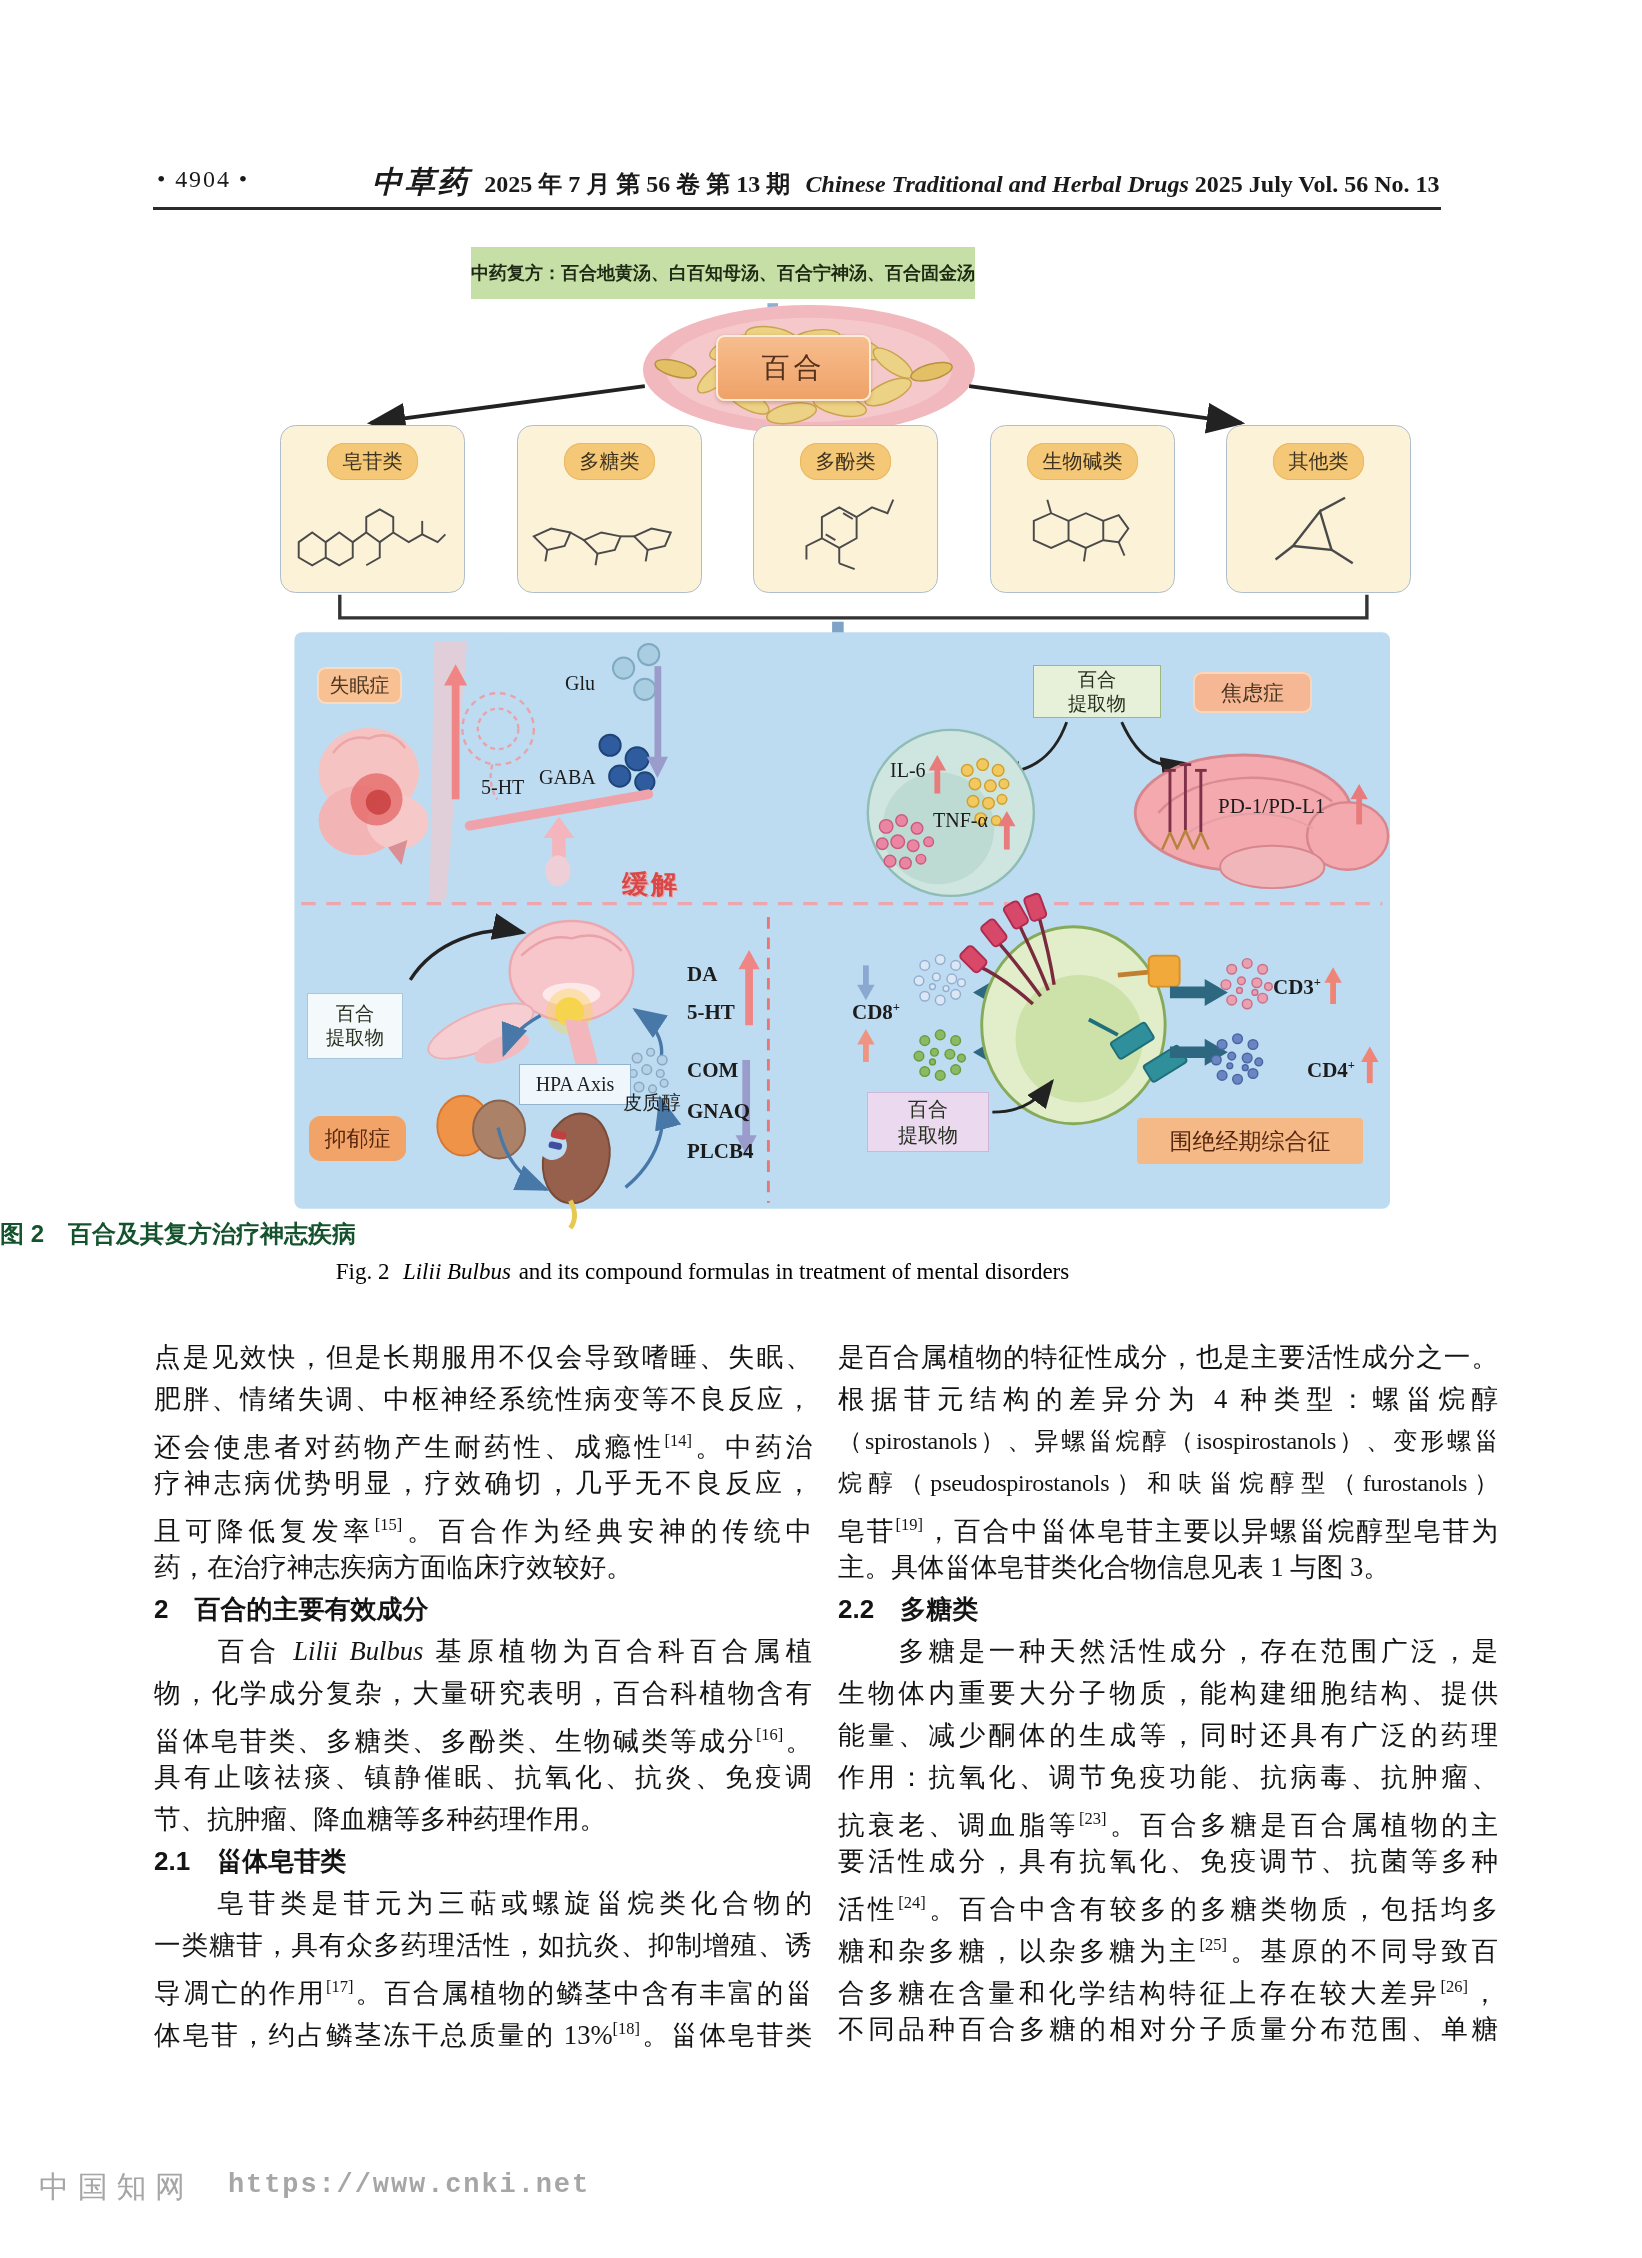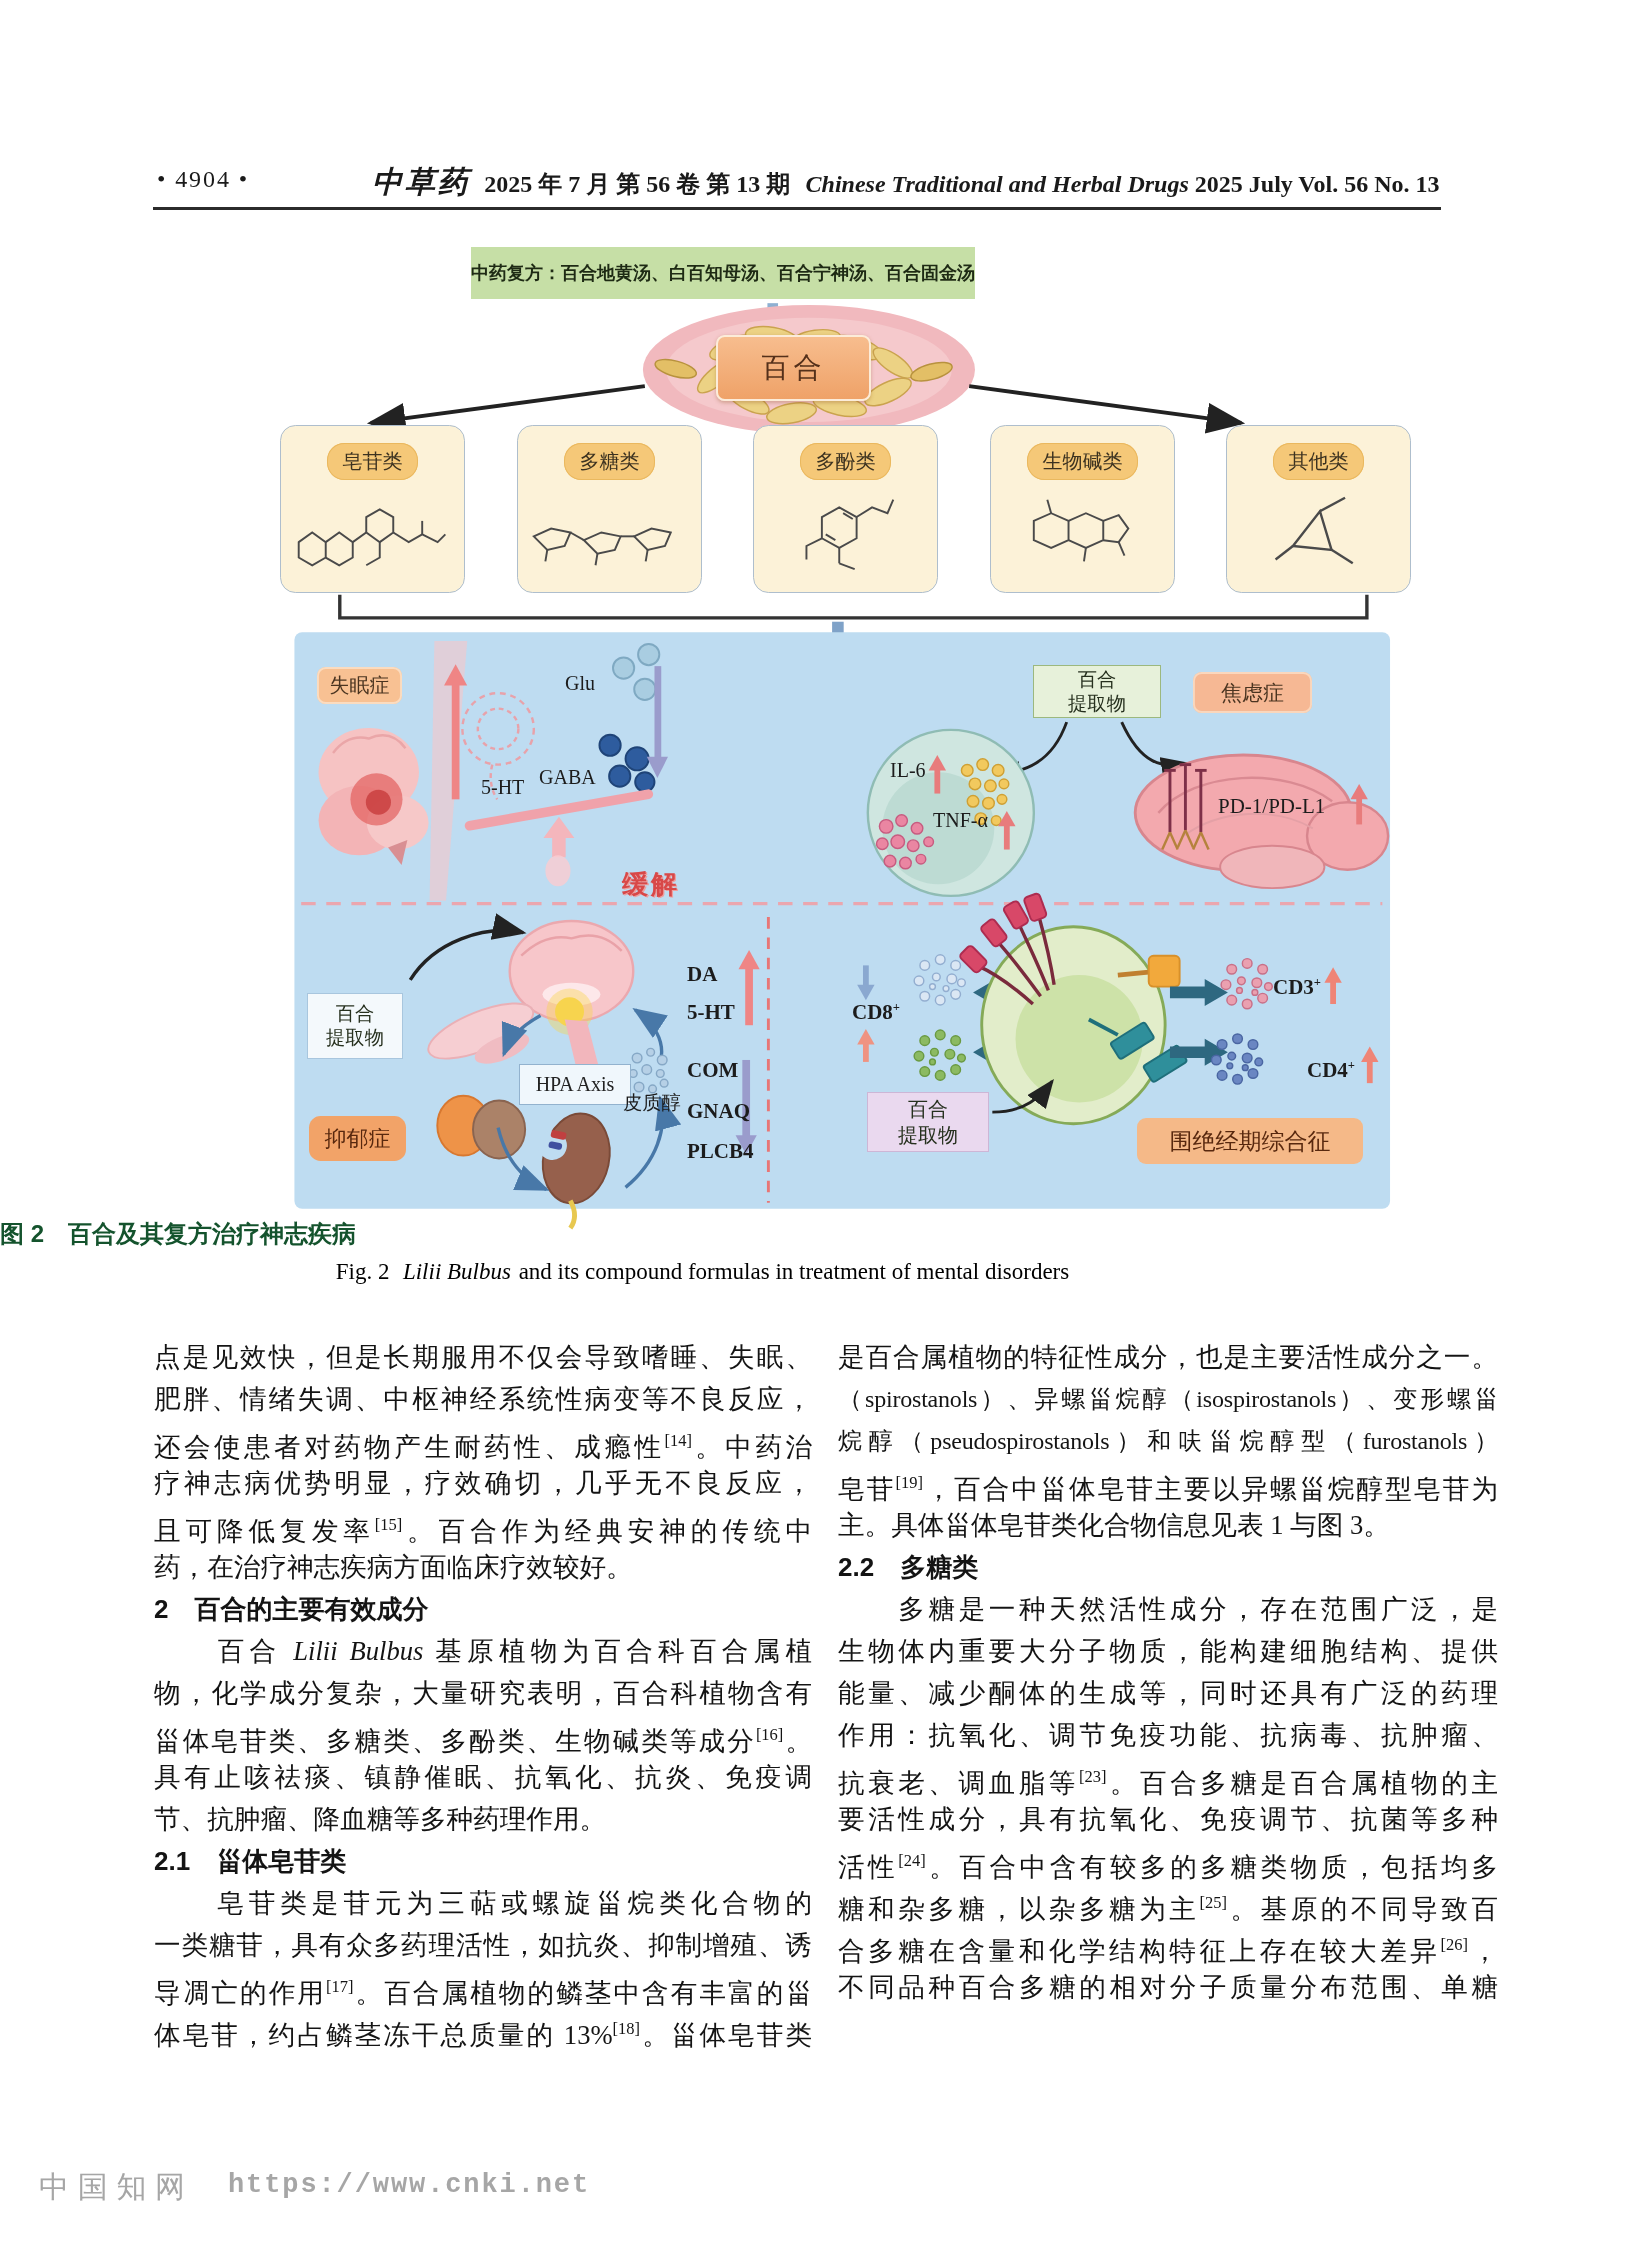--- a/index.html
+++ b/index.html
@@ -23,21 +23,21 @@
       display:flex;align-items:center;justify-content:center;font-size:28px;color:#54301a;letter-spacing:3.9px;}
   .card{position:absolute;top:425px;width:183px;height:166px;background:#fcf2d8;border:1.9px solid #aebecd;
       border-radius:15.4px;z-index:3;display:flex;flex-direction:column;align-items:center;}
   .pill{margin-top:17.4px;background:#f5c878;border-radius:17.4px;padding:4.8px 15.4px;font-size:20px;color:#3c3220;
       box-shadow:inset 0 0 0 1px #eab85e;}
   .card svg{margin-top:5.8px;}
   .tagbox{border-radius:8.7px;display:flex;align-items:center;justify-content:center;}
   #insomnia-box{left:317px;top:667px;width:85px;height:37px;background:#f8c193;font-size:20px;color:#4a3420;box-shadow:inset 0 0 0 1.9px #fbdcc0;}
   #anxiety-box{left:1193px;top:672px;width:119px;height:41px;background:#f6b894;font-size:21px;color:#4a3420;box-shadow:inset 0 0 0 1.9px #fad7bd;}
   #depress-box{left:309px;top:1116px;width:97px;height:45px;background:#f2a368;font-size:22px;color:#58280e;border-radius:11.6px;}
-  #meno-box{left:1137px;top:1118px;width:226px;height:46px;background:#f5b988;font-size:23px;color:#58280e;border-radius:9px;}
+  #meno-box{left:1137px;top:1118px;width:226px;height:46px;background:#f5b988;font-size:23px;color:#58280e;border-radius:4px;}
   .extract{text-align:center;font-size:19.3px;line-height:24px;color:#26301e;display:flex;flex-direction:column;justify-content:center;}
   #extract-top{left:1033px;top:665px;width:126px;height:51px;background:#e7f1da;border:1.9px solid #9cb87e;}
   #extract-left{left:307px;top:993px;width:94px;height:64px;background:#f4f9fc;border:1.9px solid #a8c6de;}
   #extract-right{left:867px;top:1092px;width:120px;height:58px;background:#ead9ef;border:1px solid #cdb6d6;font-size:20px;line-height:26px;}
   #hpa-box{left:519px;top:1064px;width:110px;height:39px;background:#f0f7fc;border:1.9px solid #92b2ce;
       display:flex;align-items:center;justify-content:center;font-size:20px;color:#222;}
   .small-lab{font-size:20px;color:#1c1c1c;}
   #relief-lab{left:622px;top:867px;font-size:26px;font-weight:bold;color:#d84848;letter-spacing:2.9px;
       text-shadow:1.4px 1.4px 0 #eda0a0;z-index:4;}
   .mol{font-size:21px;color:#1c1c1c;font-weight:600;}
@@ -503,20 +503,21 @@
       <div class="bl"><span>具有止咳祛痰、镇静催眠、抗氧化、抗炎、免疫调</span></div>
       <div class="bl end"><span>节、抗肿瘤、降血糖等多种药理作用。</span></div>
       <div class="bl h"><span>2.1　甾体皂苷类</span></div>
       <div class="bl"><span>　　皂苷类是苷元为三萜或螺旋甾烷类化合物的</span></div>
       <div class="bl"><span>一类糖苷，具有众多药理活性，如抗炎、抑制增殖、诱</span></div>
       <div class="bl"><span>导凋亡的作用</span><span class="sup">[17]</span><span>。百合属植物的鳞茎中含有丰富的甾</span></div>
       <div class="bl"><span>体皂苷，约占鳞茎冻干总质量的 13%</span><span class="sup">[18]</span><span>。甾体皂苷类</span></div>
     </div>
   <div class="col" id="col-right">
       <div class="bl"><span>是百合属植物的特征性成分，也是主要活性成分之一。</span></div>
+      <div class="bl"><span>根据苷元结构的差异分为 4 种类型：螺甾烷醇</span></div>
       <div class="bl sm"><span>（spirostanols）、异螺甾烷醇（isospirostanols）、变形螺甾</span></div>
       <div class="bl sm"><span>烷醇（pseudospirostanols）和呋甾烷醇型（furostanols）</span></div>
       <div class="bl"><span>皂苷</span><span class="sup">[19]</span><span>，百合中甾体皂苷主要以异螺甾烷醇型皂苷为</span></div>
       <div class="bl end"><span>主。具体甾体皂苷类化合物信息见表 1 与图 3。</span></div>
       <div class="bl h"><span>2.2　多糖类</span></div>
       <div class="bl"><span>　　多糖是一种天然活性成分，存在范围广泛，是</span></div>
       <div class="bl"><span>生物体内重要大分子物质，能构建细胞结构、提供</span></div>
       <div class="bl"><span>能量、减少酮体的生成等，同时还具有广泛的药理</span></div>
       <div class="bl"><span>作用：抗氧化、调节免疫功能、抗病毒、抗肿瘤、</span></div>
       <div class="bl"><span>抗衰老、调血脂等</span><span class="sup">[23]</span><span>。百合多糖是百合属植物的主</span></div>

